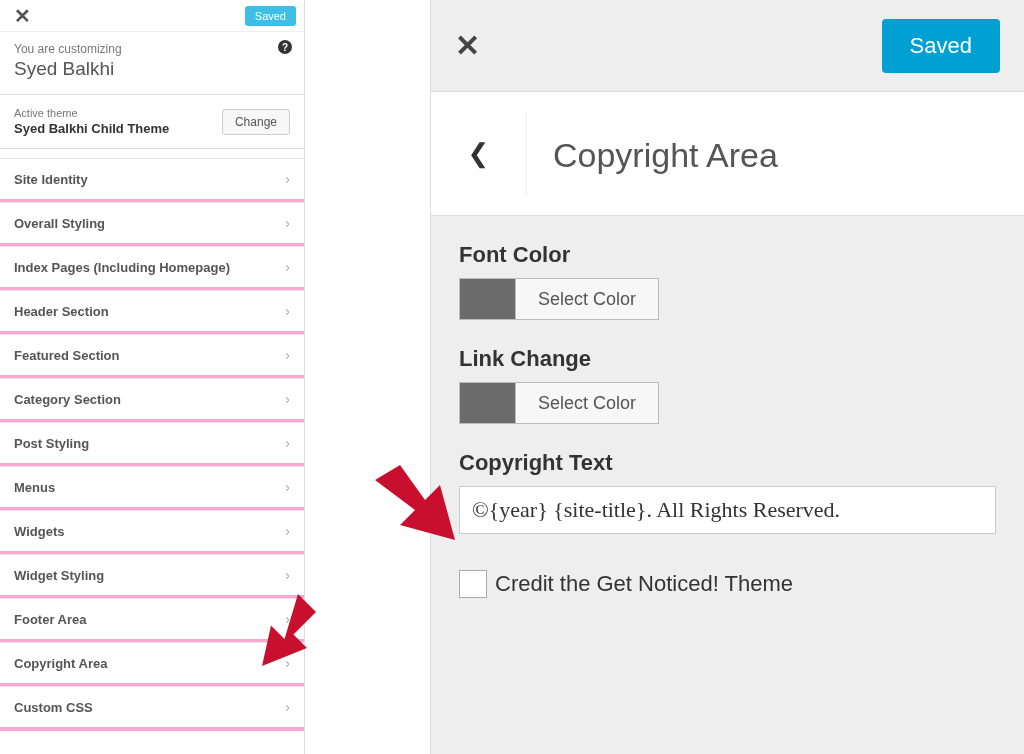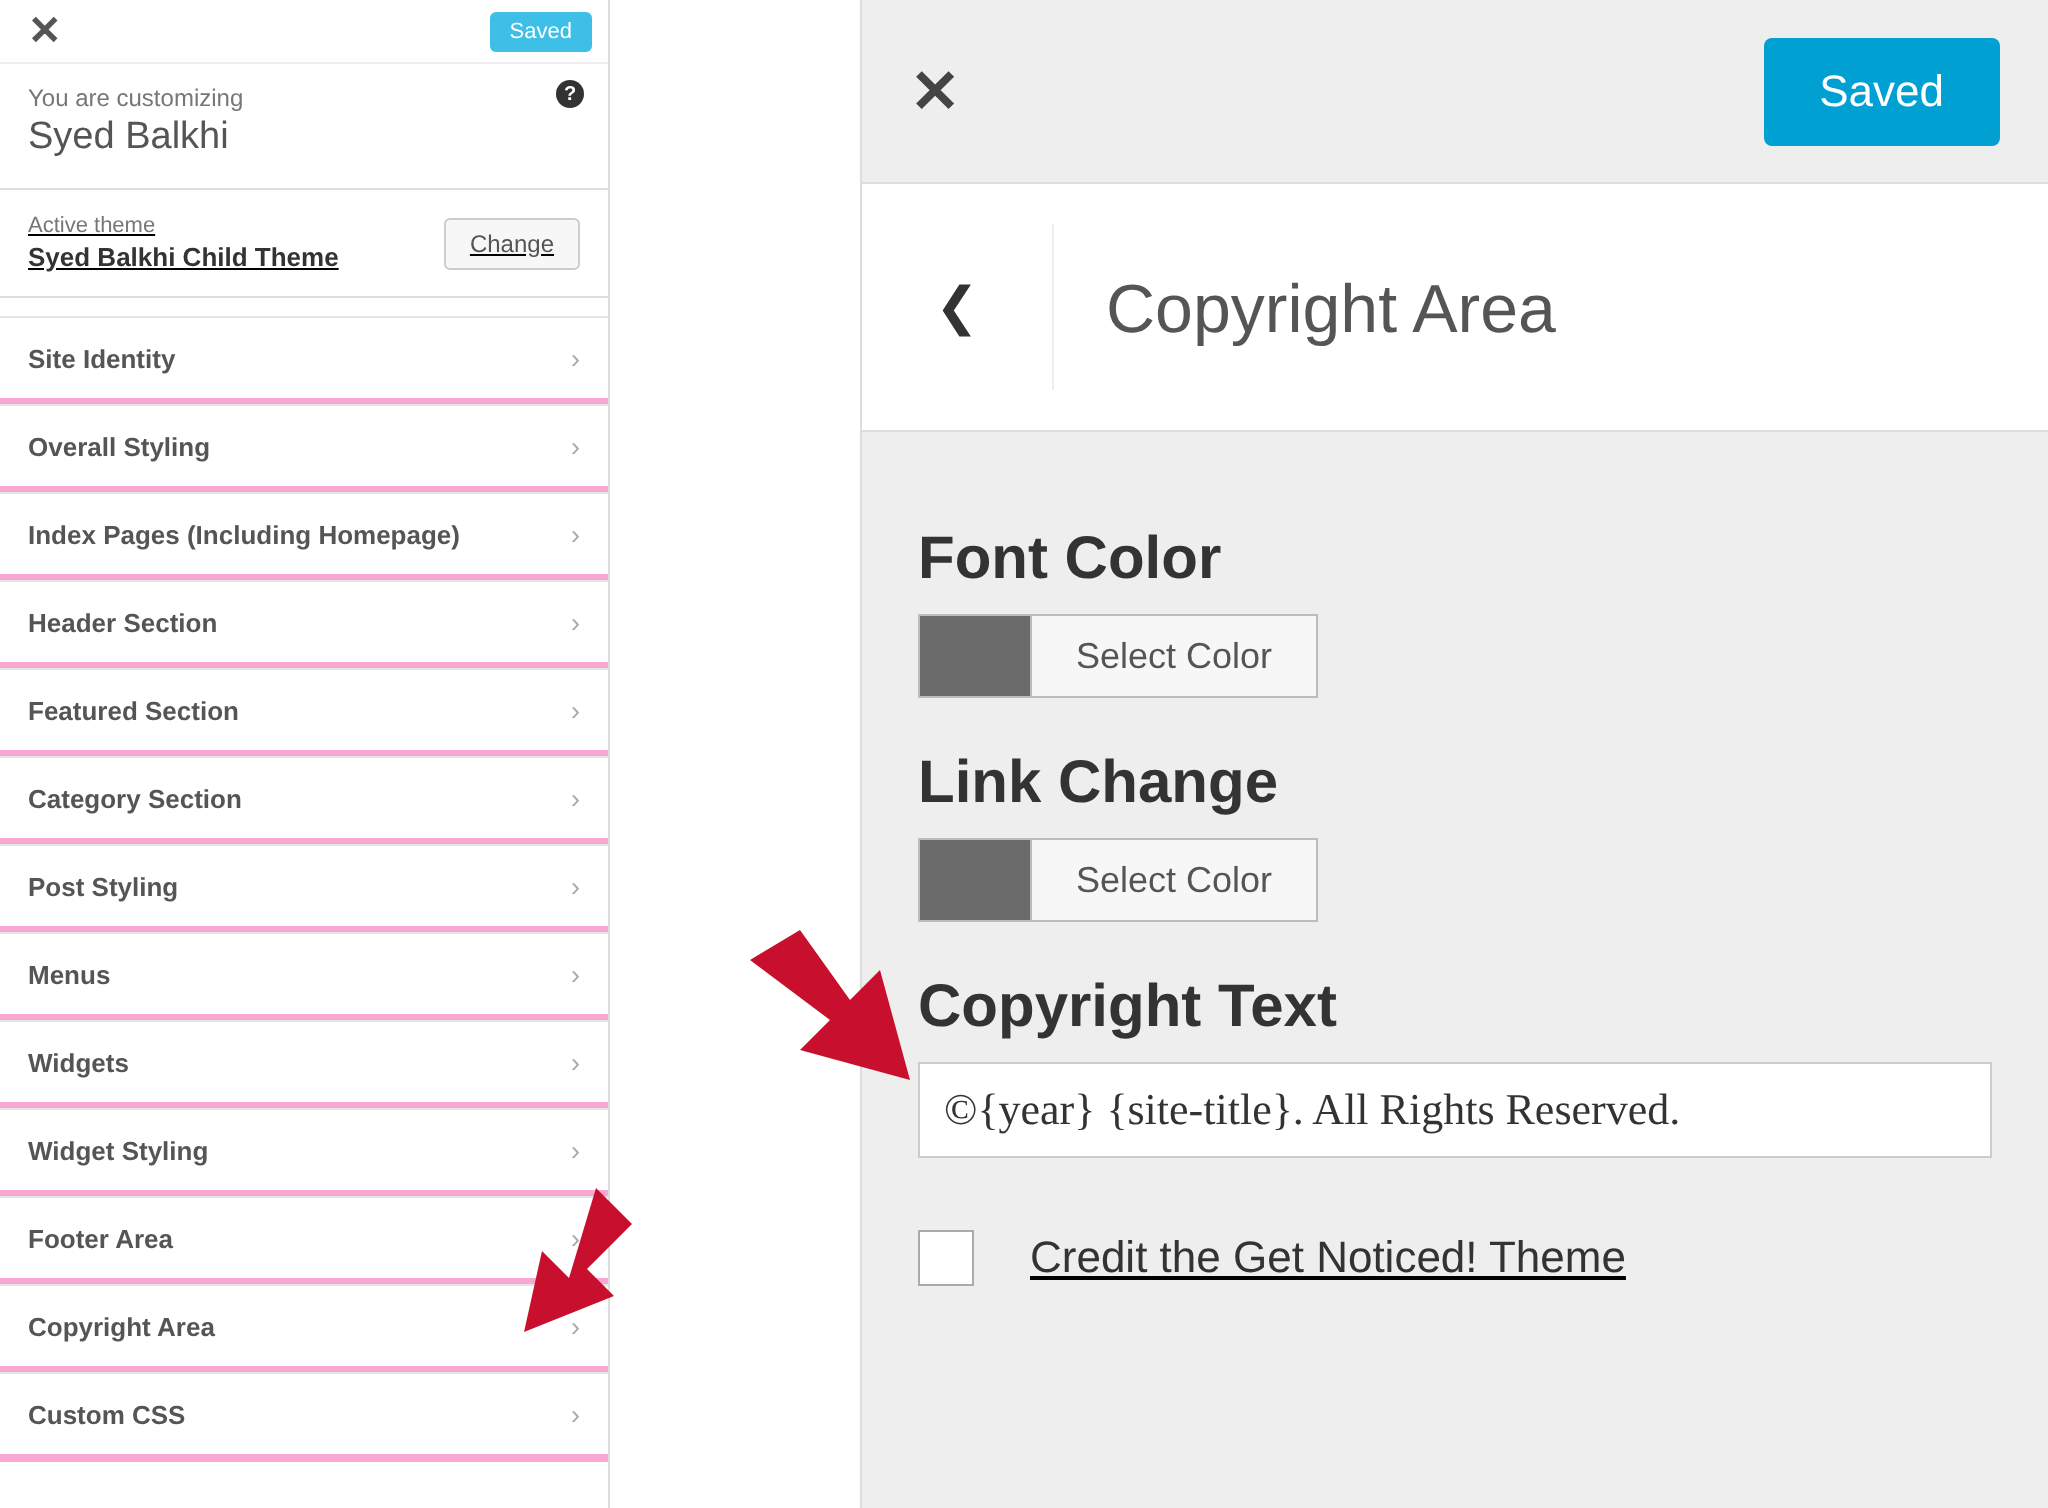--- a/index.html
+++ b/index.html
@@ -73,21 +73,20 @@
       color: #555;
       font-weight: 300;
       margin-top: 2px;
     }
     .active-theme-box {
       padding: 12px 14px;
       border-bottom: 1px solid #ddd;
       display: flex;
       justify-content: space-between;
       align-items: center;
-      text-decoration: underline;
     }
     .active-theme-texts { flex: 1; }
     .active-theme-label {
       font-size: 11px;
       color: #777;
     }
     .active-theme-name {
       font-size: 13px;
       font-weight: 600;
       color: #333;
@@ -186,25 +185,24 @@
       font-size: 34px;
       color: #555;
       font-weight: 300;
       margin-top: 4px;
     }
     .right-body {
       padding: 26px 28px;
       position: relative;
     }
     .field-label {
-      font-size: 30px;
+      font-size: 22px;
       font-weight: 600;
       color: #333;
       margin-bottom: 10px;
-      margin-top: 21px;
     }
     .color-row {
       display: flex;
       align-items: stretch;
       margin-bottom: 26px;
     }
     .swatch {
       width: 56px;
       height: 42px;
       background: #6b6b6b;
@@ -225,22 +223,21 @@
       font-size: 22px;
       border: 1px solid #ccc;
       background: #fff;
       color: #333;
       margin-bottom: 36px;
       font-family: Liberation Serif, serif;
     }
     .check-row {
       display: flex;
       align-items: center;
-      gap: 28px;
-      text-decoration: underline;
+      gap: 8px;
     }
     .checkbox {
       width: 28px;
       height: 28px;
       border: 1px solid #aaa;
       background: #fff;
       cursor: pointer;
     }
     .check-label {
       font-size: 22px;

